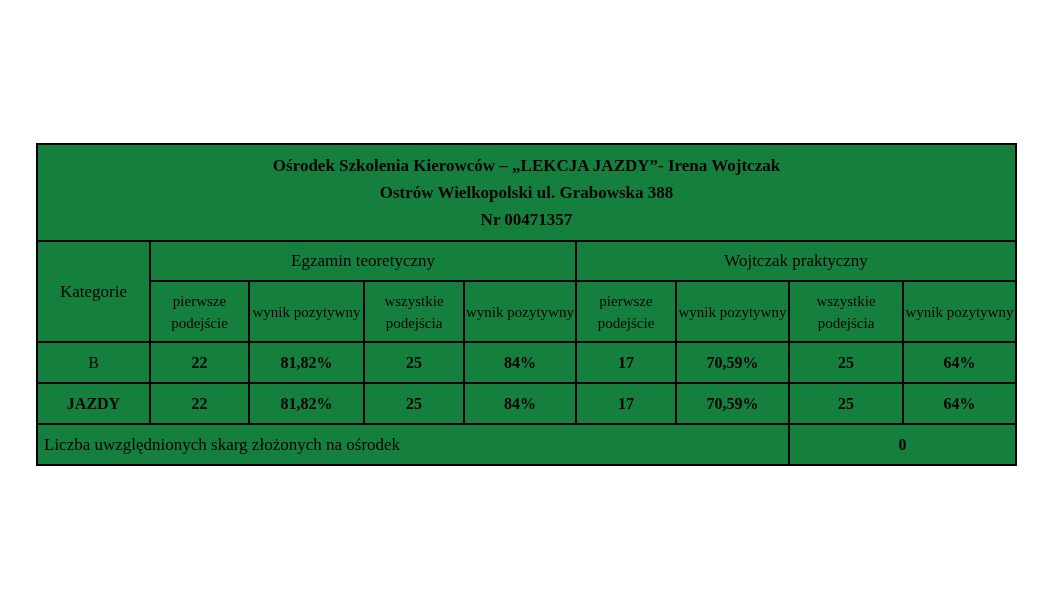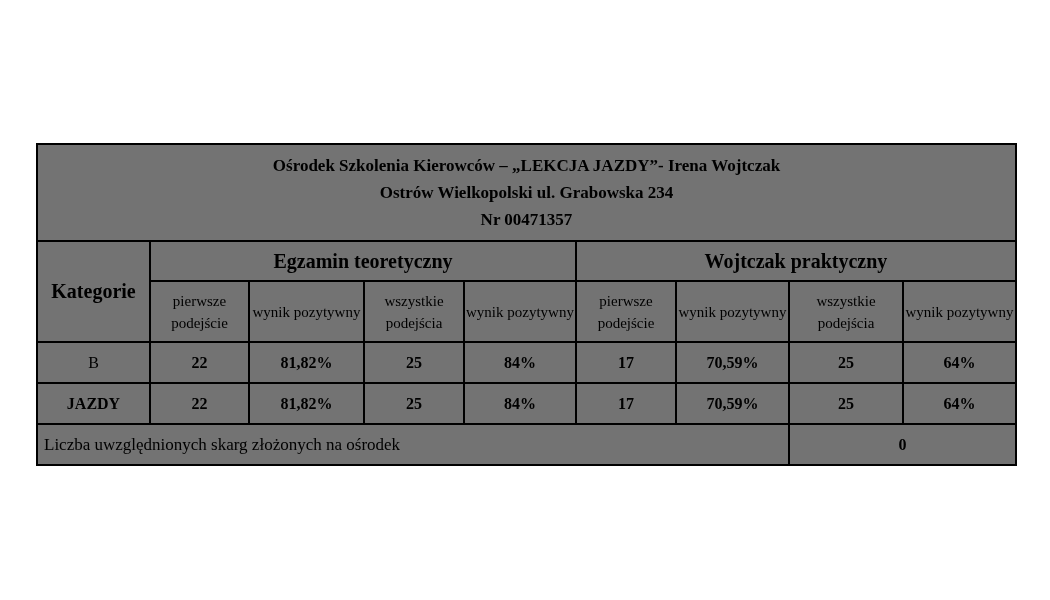--- a/index.html
+++ b/index.html
@@ -14,39 +14,39 @@
     font-family: "Liberation Serif", "DejaVu Serif", serif;
     color: #000000;
   }
   table.report {
     position: absolute;
     left: 36px;
     top: 143px;
     width: 979px;
     border-collapse: collapse;
     table-layout: fixed;
-    background: #737373;
+    background: #15803d;
   }
   table.report td {
     border: 2px solid #000000;
     text-align: center;
     vertical-align: middle;
     padding: 0;
     overflow: hidden;
   }
   .title-cell {
     height: 95px;
     font-weight: bold;
     font-size: 17px;
     line-height: 27px;
   }
   .group-row td {
     height: 38px;
-    font-weight: bold;
-    font-size: 20px;
+    font-weight: normal;
+    font-size: 17px;
     border-radius: 7px;
   }
   .category-head {
     font-weight: bold;
     font-size: 17px;
   }
   .subhead-row td {
     height: 59px;
     font-weight: normal;
     font-size: 15px;
@@ -89,21 +89,21 @@
     <col style="width:100px">
     <col style="width:113px">
     <col style="width:114px">
     <col style="width:113px">
   </colgroup>
 
   <tbody>
       <tr>
     <td class="title-cell" colspan="9">
       <div>Ośrodek Szkolenia Kierowców – „LEKCJA JAZDY”- Irena Wojtczak</div>
-      <div>Ostrów Wielkopolski ul. Grabowska 234</div>
+      <div>Ostrów Wielkopolski ul. Grabowska 388</div>
       <div>Nr 00471357</div>
     </td>
   </tr>
 
   <tr class="group-row">
     <td class="category-head" rowspan="2">Kategorie</td>
     <td colspan="4">Egzamin teoretyczny</td>
     <td colspan="4">Wojtczak praktyczny</td>
   </tr>
 

